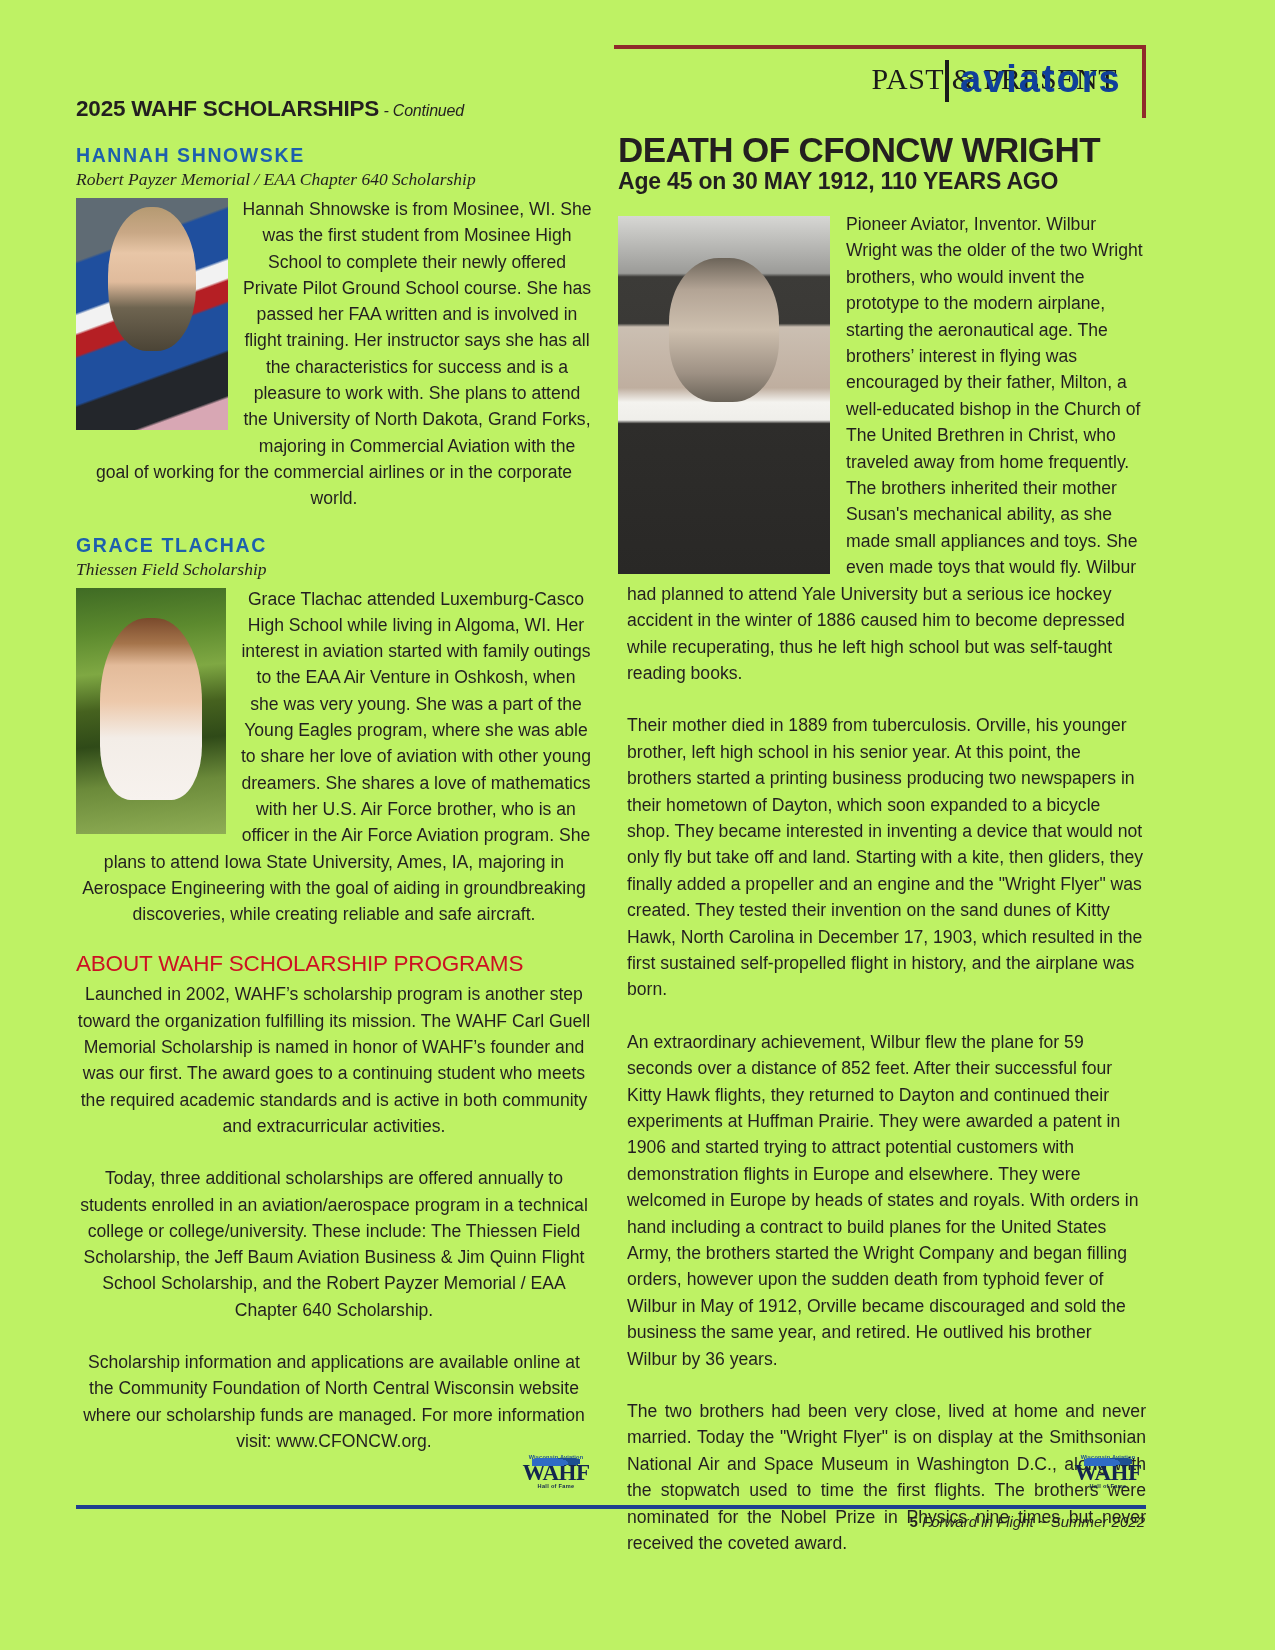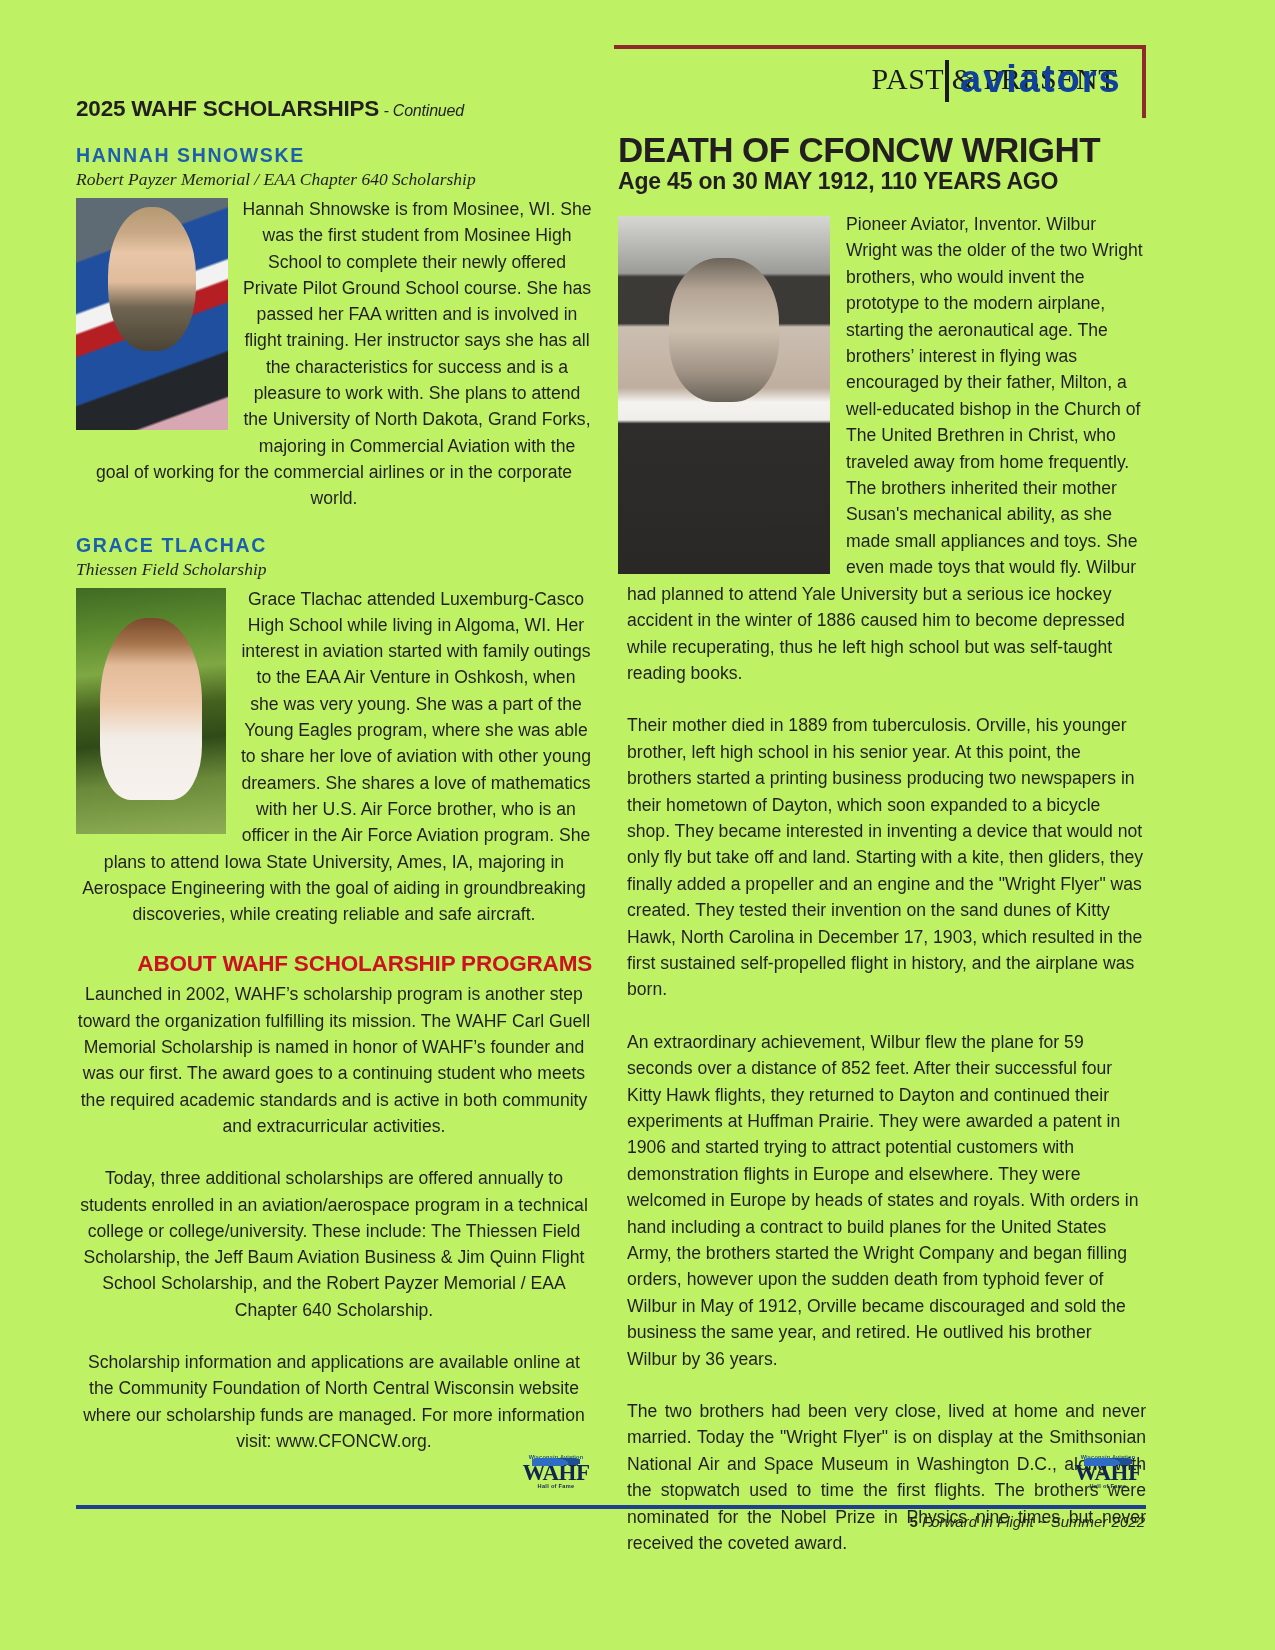--- a/index.html
+++ b/index.html
@@ -121,25 +121,24 @@
     width: 152px;
     height: 232px;
   }
   .photo-grace {
     width: 150px;
     height: 246px;
   }
 
   .red-head {
     font-size: 22.5px;
-    font-weight: bold;
+    font-weight: normal;
     color: #cc1122;
     margin: 0 0 4px 0;
     letter-spacing: -0.2px;
-    text-align: right;
   }
 
   
   .rcol {
     position: absolute;
     left: 618px;
     top: 132px;
     width: 528px;
   }
   .story-title {

